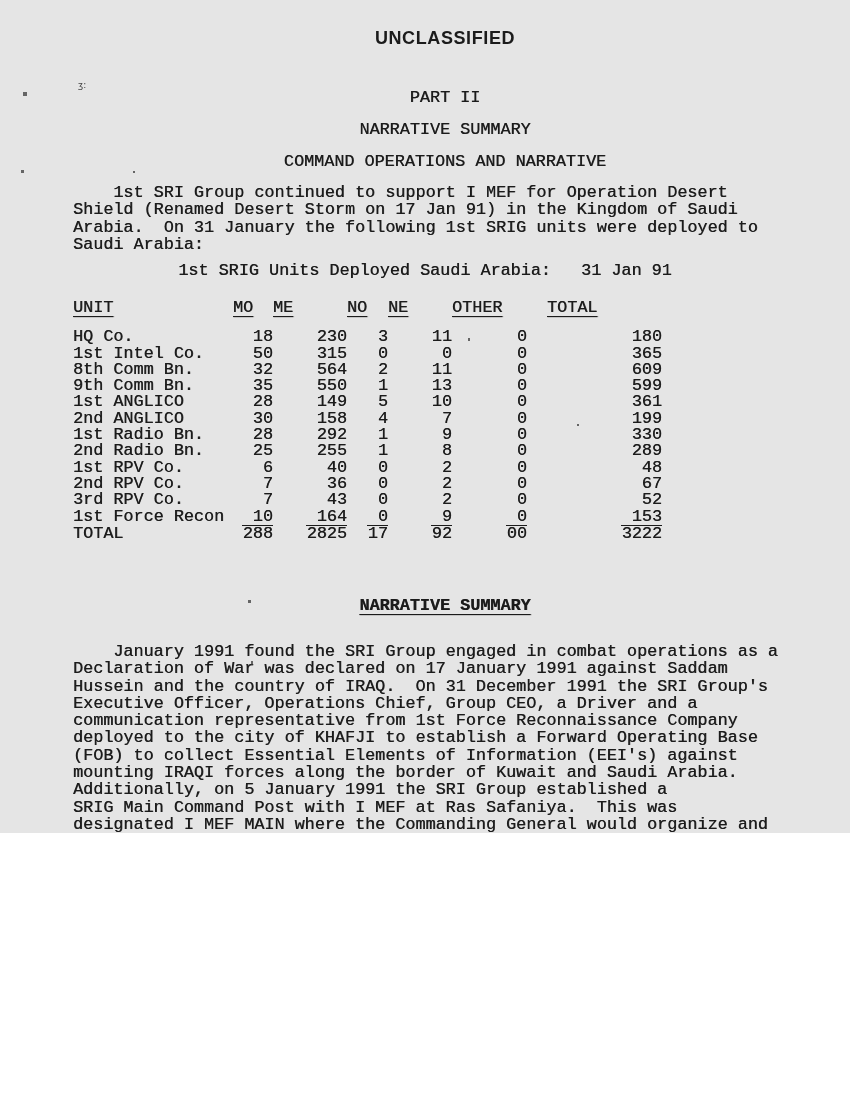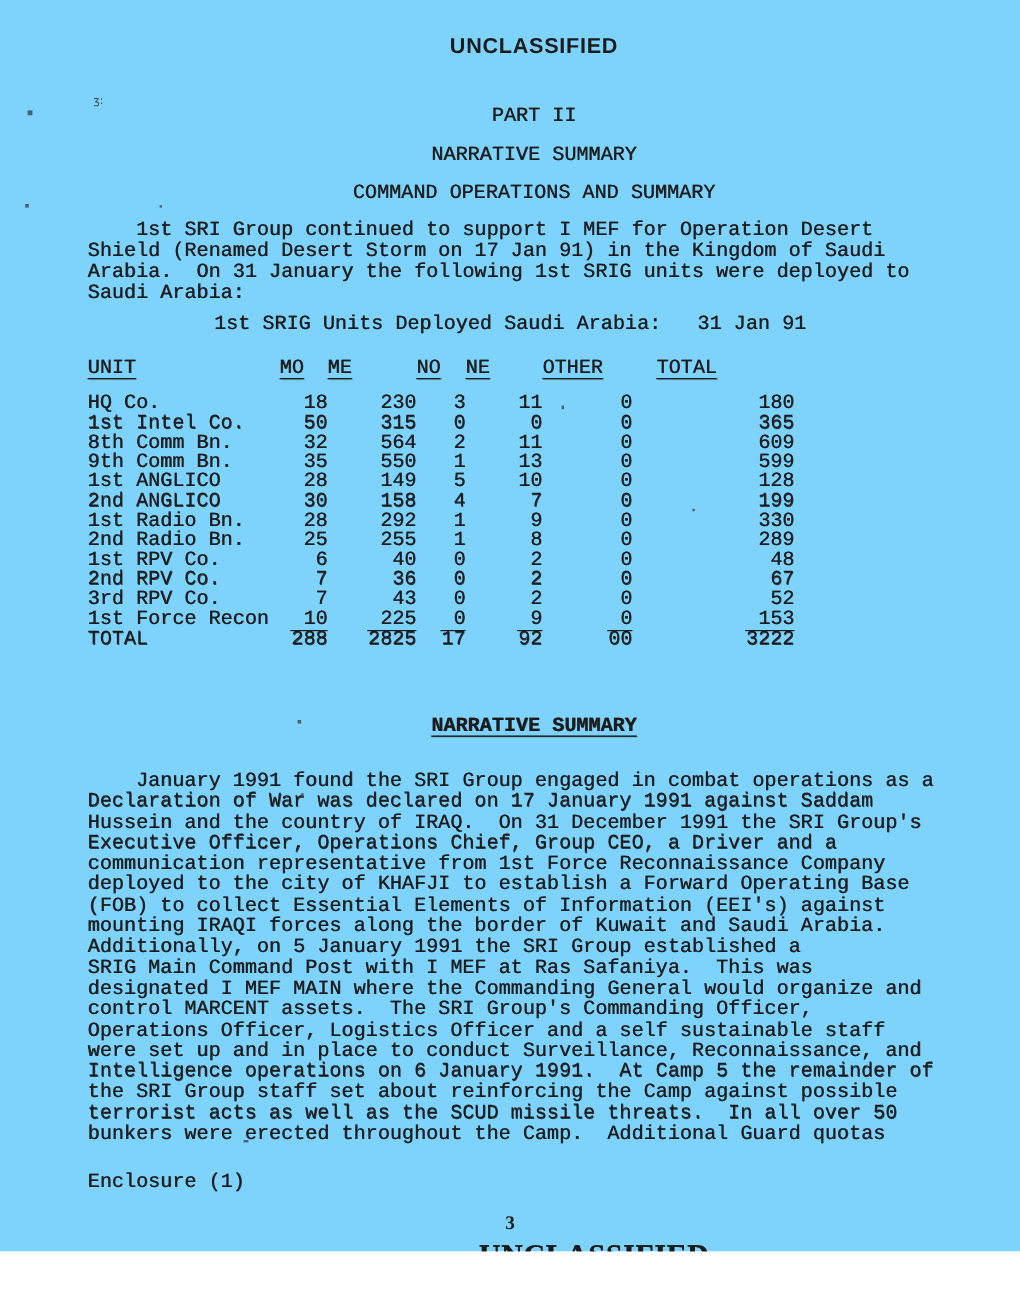--- a/index.html
+++ b/index.html
@@ -1,20 +1,20 @@
 <!DOCTYPE html>
 <html><head>
 <meta charset="utf-8">
 <style>
   html,body { margin:0; padding:0; background:#ffffff; }
   .page {
     position: relative;
     width: 850px;
-    height: 1043px;
-    background: #7dd3fc;
+    height: 833px;
+    background: #e5e5e5;
     font-family: "Liberation Mono", "DejaVu Sans Mono", monospace;
     font-size: 16.8px;
     color: #1b1b1b;
     text-shadow: 0.45px 0.2px 0 rgba(25,25,25,0.8);
     overflow: hidden;
   }
   .abs { position: absolute; }
   .center { left: 0; width: 850px; text-align: center; white-space: pre; }
   .shift { padding-left: 40px; box-sizing: border-box; }
   .para { left: 73px; white-space: pre; line-height: 17.3px; }
@@ -109,21 +109,21 @@
 </style>
 </head>
 <body>
 
 <div class="page">
 
   <div class="abs center shift class-top">UNCLASSIFIED</div>
 
   <div class="abs center shift h-part">PART II</div>
   <div class="abs center shift h-nar1">NARRATIVE SUMMARY</div>
-  <div class="abs center shift h-cmd">COMMAND OPERATIONS AND SUMMARY</div>
+  <div class="abs center shift h-cmd">COMMAND OPERATIONS AND NARRATIVE</div>
 
   <div class="abs para p1">    1st SRI Group continued to support I MEF for Operation Desert
 Shield (Renamed Desert Storm on 17 Jan 91) in the Kingdom of Saudi
 Arabia.  On 31 January the following 1st SRIG units were deployed to
 Saudi Arabia:</div>
 
   <div class="abs center tbl-title">1st SRIG Units Deployed Saudi Arabia:   31 Jan 91</div>
 
   <table class="deploy">
     <colgroup>
@@ -186,21 +186,21 @@
       <td class="num other"><span data-field="other">0</span></td>
       <td class="num total"><span data-field="total">599</span></td>
     </tr>
         <tr>
       <td class="unit"><span data-field="unit">1st ANGLICO</span></td>
       <td class="num mo"><span data-field="mo">28</span></td>
       <td class="num me"><span data-field="me">149</span></td>
       <td class="num no"><span data-field="no">5</span></td>
       <td class="num ne"><span data-field="ne">10</span></td>
       <td class="num other"><span data-field="other">0</span></td>
-      <td class="num total"><span data-field="total">128</span></td>
+      <td class="num total"><span data-field="total">361</span></td>
     </tr>
         <tr>
       <td class="unit"><span data-field="unit">2nd ANGLICO</span></td>
       <td class="num mo"><span data-field="mo">30</span></td>
       <td class="num me"><span data-field="me">158</span></td>
       <td class="num no"><span data-field="no">4</span></td>
       <td class="num ne"><span data-field="ne">7</span></td>
       <td class="num other"><span data-field="other">0</span></td>
       <td class="num total"><span data-field="total">199</span></td>
     </tr>
@@ -245,21 +245,21 @@
       <td class="num mo"><span data-field="mo">7</span></td>
       <td class="num me"><span data-field="me">43</span></td>
       <td class="num no"><span data-field="no">0</span></td>
       <td class="num ne"><span data-field="ne">2</span></td>
       <td class="num other"><span data-field="other">0</span></td>
       <td class="num total"><span data-field="total">52</span></td>
     </tr>
         <tr class="u-row">
       <td class="unit"><span data-field="unit">1st Force Recon</span></td>
       <td class="num mo"><span data-field="mo">10</span></td>
-      <td class="num me"><span data-field="me">225</span></td>
+      <td class="num me"><span data-field="me">164</span></td>
       <td class="num no"><span data-field="no">0</span></td>
       <td class="num ne"><span data-field="ne">9</span></td>
       <td class="num other"><span data-field="other">0</span></td>
       <td class="num total"><span data-field="total">153</span></td>
     </tr>
         <tr>
       <td class="unit"><span data-field="unit">TOTAL</span></td>
       <td class="num mo"><span data-field="mo">288</span></td>
       <td class="num me"><span data-field="me">2825</span></td>
       <td class="num no"><span data-field="no">17</span></td>

